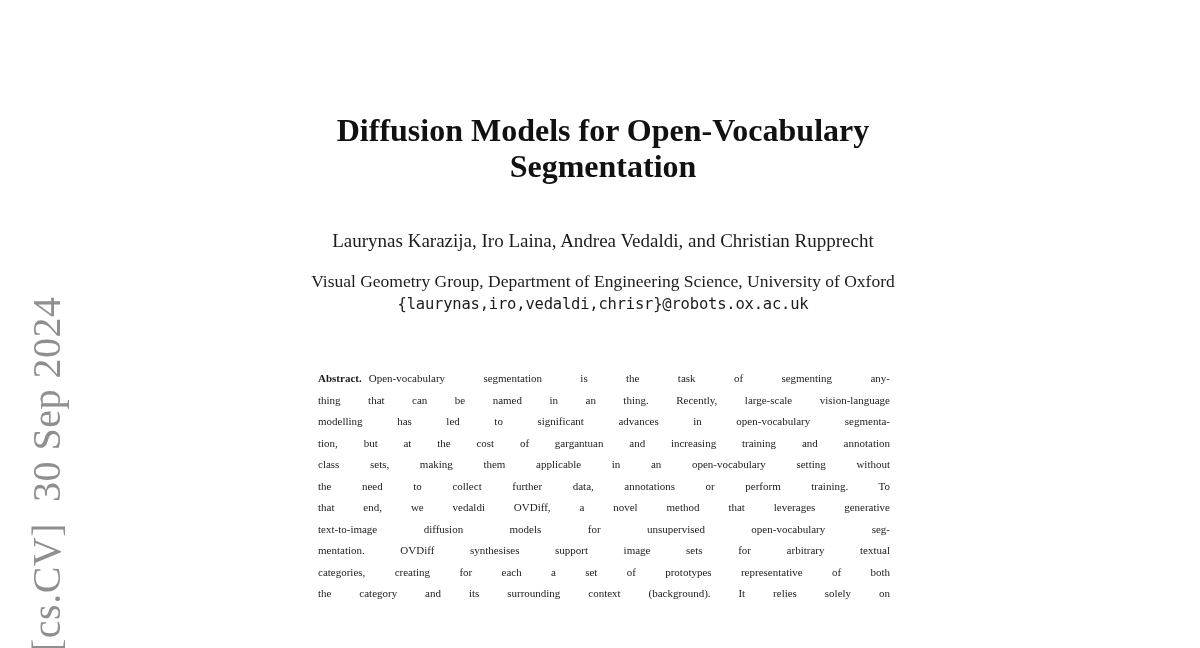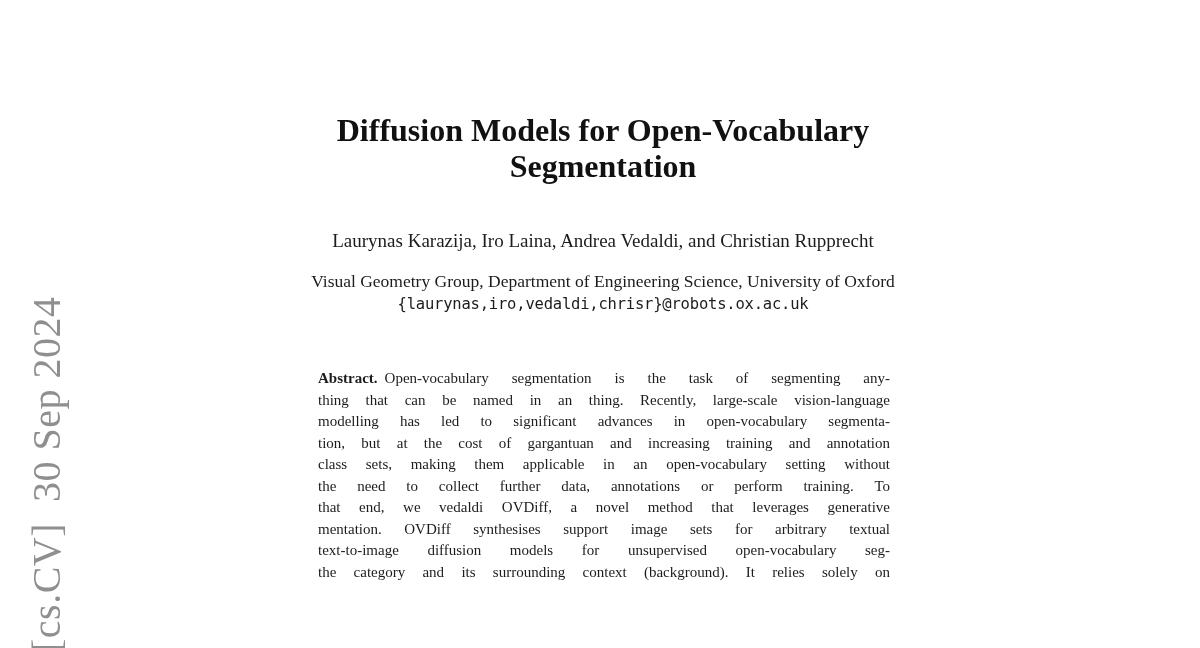--- a/index.html
+++ b/index.html
@@ -64,21 +64,21 @@
     font-family: "DejaVu Sans Mono", monospace;
     font-size: 15.5px;
     line-height: 20px;
     letter-spacing: -0.2px;
   }
   .abstract {
     position: absolute;
     left: 318px;
     top: 368px;
     width: 572px;
-    font-size: 15px;
+    font-size: 11px;
     line-height: 21.5px;
   }
   .abs-line {
     text-align: justify;
     text-align-last: justify;
     white-space: nowrap; 
   }
   .abs-line .seg-b { font-weight: bold; margin-right: 7px; }
   .abs-line .seg-i { font-style: italic; }
 </style>
@@ -101,18 +101,19 @@
   <div class="email">{laurynas,iro,vedaldi,chrisr}@robots.ox.ac.uk</div>
 
   <div class="abstract" id="abstract">
       <div class="abs-line"><span class="seg-b">Abstract.</span><span>Open-vocabulary segmentation is the task of segmenting any-</span></div>
       <div class="abs-line"><span>thing that can be named in an thing. Recently, large-scale vision-language</span></div>
       <div class="abs-line"><span>modelling has led to significant advances in open-vocabulary segmenta-</span></div>
       <div class="abs-line"><span>tion, but at the cost of gargantuan and increasing training and annotation</span></div>
       <div class="abs-line"><span>class sets, making them applicable in an open-vocabulary setting without</span></div>
       <div class="abs-line"><span>the need to collect further data, annotations or perform training. To</span></div>
       <div class="abs-line"><span>that end, we vedaldi OVDiff, a novel method that leverages generative</span></div>
+      <div class="abs-line"><span>text-to-image diffusion models for unsupervised open-vocabulary seg-</span></div>
       <div class="abs-line"><span>mentation. OVDiff synthesises support image sets for arbitrary textual</span></div>
-      <div class="abs-line"><span>text-to-image diffusion models for unsupervised open-vocabulary seg-</span></div>
+      <div class="abs-line"><span>categories, creating for each a set of prototypes representative of both</span></div>
       <div class="abs-line"><span>the category and its surrounding context (background). It relies solely on</span></div>
     </div>
 
 </div>
 
 </body></html>

